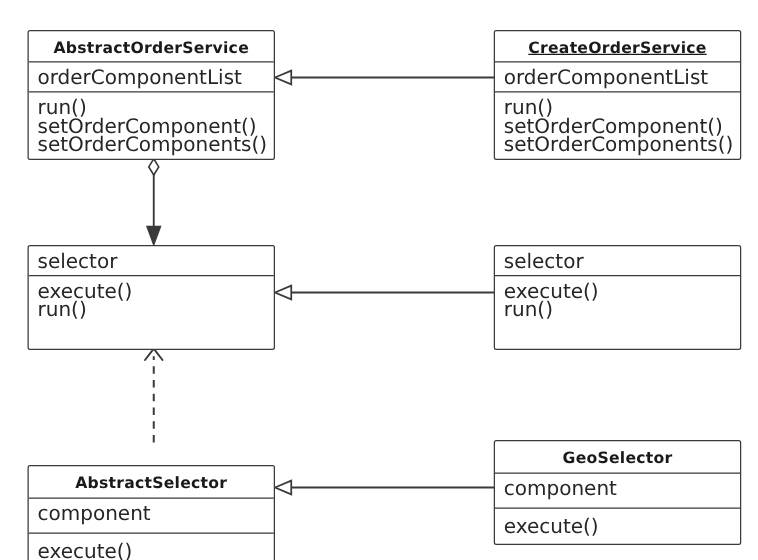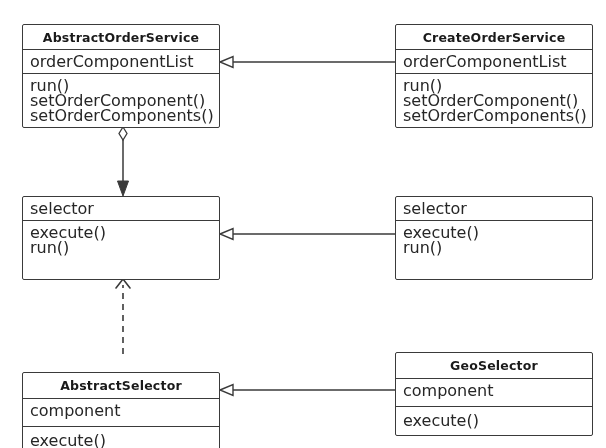--- a/index.html
+++ b/index.html
@@ -129,21 +129,21 @@
       <div class="uml-member">orderComponentList</div>
     </div>
     <div class="uml-ops">
       <div class="uml-member">run()</div>
       <div class="uml-member">setOrderComponent()</div>
       <div class="uml-member">setOrderComponents()</div>
     </div>
   </div>
 
   <div class="uml-class" style="left:395px; top:24px; width:198px; height:104px;">
-    <div class="uml-title" style="height:25px;">CreateOrderService</div>
+    <div class="uml-title" style="height:25px;text-decoration:underline;">CreateOrderService</div>
     <div class="uml-attrs" style="height:24px;">
       <div class="uml-member">orderComponentList</div>
     </div>
     <div class="uml-ops">
       <div class="uml-member">run()</div>
       <div class="uml-member">setOrderComponent()</div>
       <div class="uml-member">setOrderComponents()</div>
     </div>
   </div>
 

